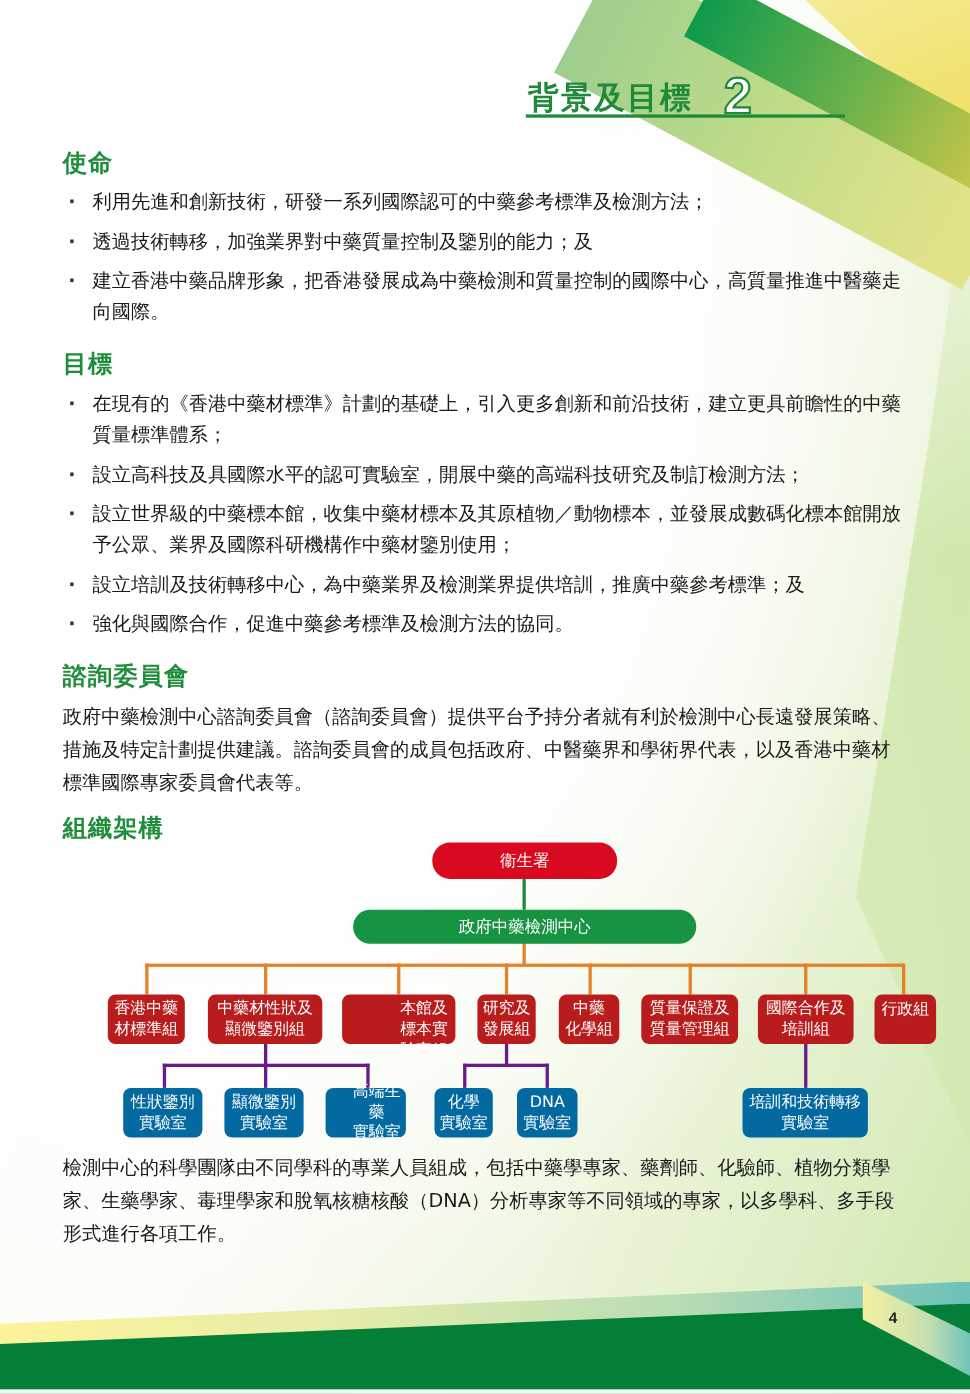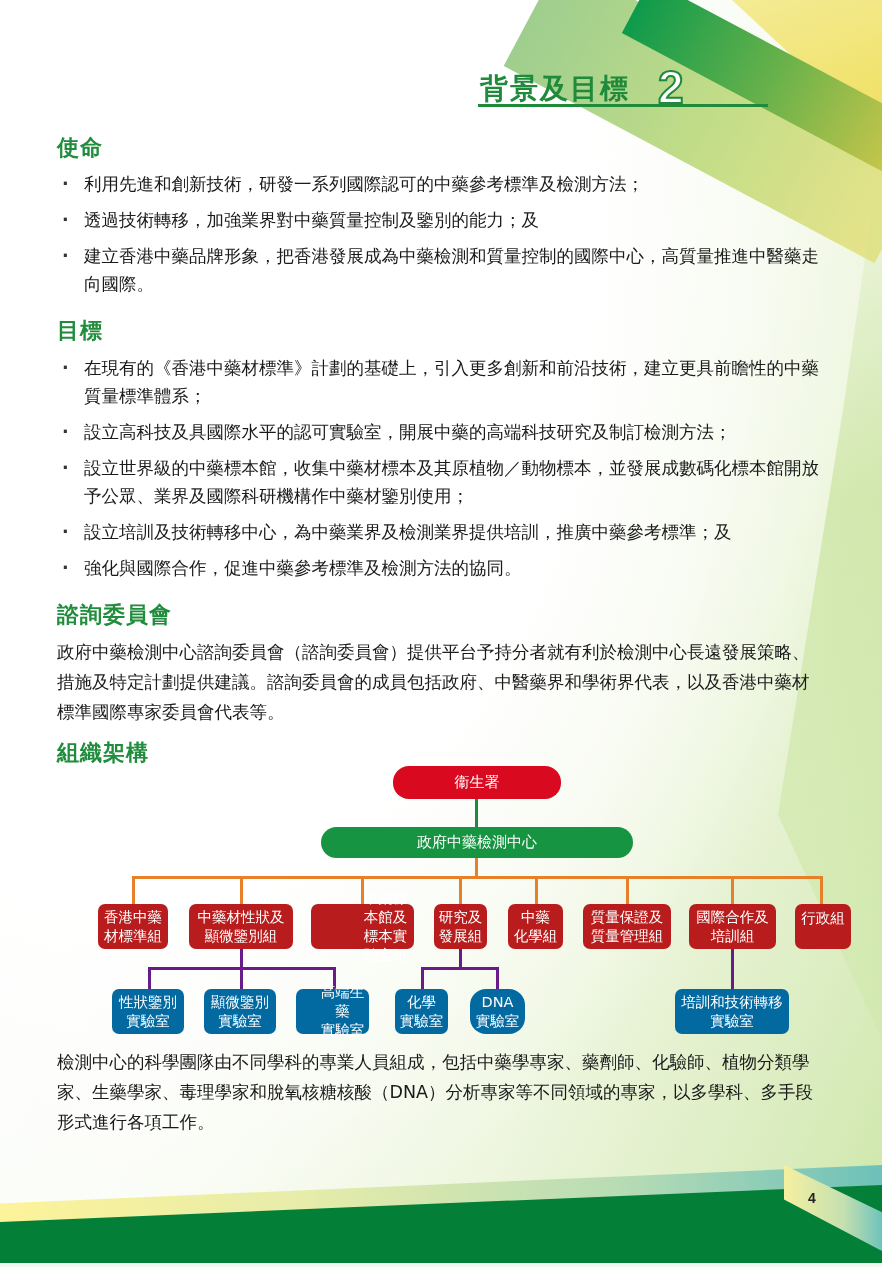--- a/index.html
+++ b/index.html
@@ -197,19 +197,19 @@
   <div class="node orange" style="left:754px; top:904px; width:56px; height:45px; align-items:flex-start; padding-top:5px;">行政組</div>
 
   <div class="node purple" style="left:71px; top:989px; width:72px; height:45px;">性狀鑒別
 實驗室</div>
   <div class="node purple" style="left:163px; top:989px; width:72px; height:45px;">顯微鑒別
 實驗室</div>
   <div class="node purple" style="left:255px; top:989px; width:73px; height:45px;padding-left:20px;">高端生藥
 實驗室</div>
   <div class="node purple" style="left:354px; top:989px; width:53px; height:45px;">化學
 實驗室</div>
-  <div class="node purple" style="left:429px; top:989px; width:55px; height:45px;border-radius:16px;">DNA
+  <div class="node purple" style="left:429px; top:989px; width:55px; height:45px;">DNA
 實驗室</div>
   <div class="node purple" style="left:634px; top:989px; width:114px; height:45px;">培訓和技術轉移
 實驗室</div>
 </div>
 
 <p class="para" style="top:1047px;">檢測中心的科學團隊由不同學科的專業人員組成，包括中藥學專家、藥劑師、化驗師、植物分類學家、生藥學家、毒理學家和脫氧核糖核酸（DNA）分析專家等不同領域的專家，以多學科、多手段形式進行各項工作。</p>
 
 </body></html>

